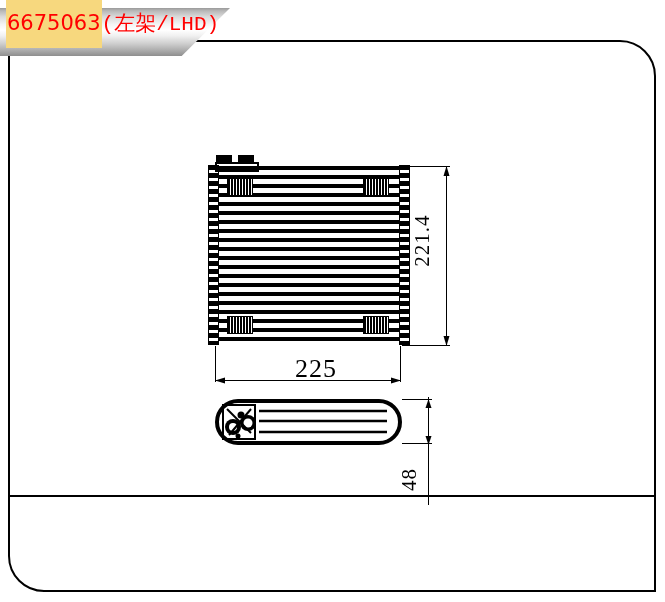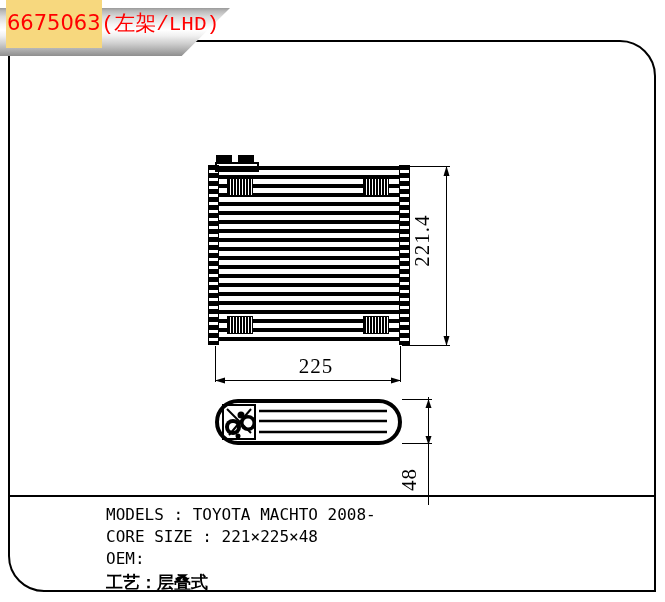--- a/index.html
+++ b/index.html
@@ -211,21 +211,21 @@
     width: 1px;
     height: 36px;
     background: #000;
   }
   #dim-width-label {
     position: absolute;
     left: 0;
     top: 8px;
     width: 202px;
     text-align: center;
-    font-size: 21px;
+    font-size: 26px;
     color: #000;
     font-family: "Liberation Serif", serif;
     letter-spacing: 1px;
   }
 
   
   #core-side-view {
     position: absolute;
     left: 205px;
     top: 357px;
@@ -395,20 +395,14 @@
     <div class="dim-ext-d" style="top:46px;"></div>
     <div id="dim-depth-line"></div>
     <svg style="position:absolute;left:22px;top:2px;" width="9" height="46">
       <polygon points="4.5,0 1.5,9 7.5,9" fill="#000"></polygon>
       <polygon points="4.5,46 1.5,37 7.5,37" fill="#000"></polygon>
     </svg>
     <div id="dim-depth-label">48</div>
   </div>
 
   <div id="info-divider"></div>
-  <div id="info-block">
-    <div class="info-line">MODELS : TOYOTA MACHTO 2008-</div>
-    <div class="info-line">CORE SIZE : 221×225×48</div>
-    <div class="info-line">OEM:</div>
-    <div class="info-line-cjk">工艺：层叠式</div>
-  </div>
 
 </div>
 
 </body></html>

